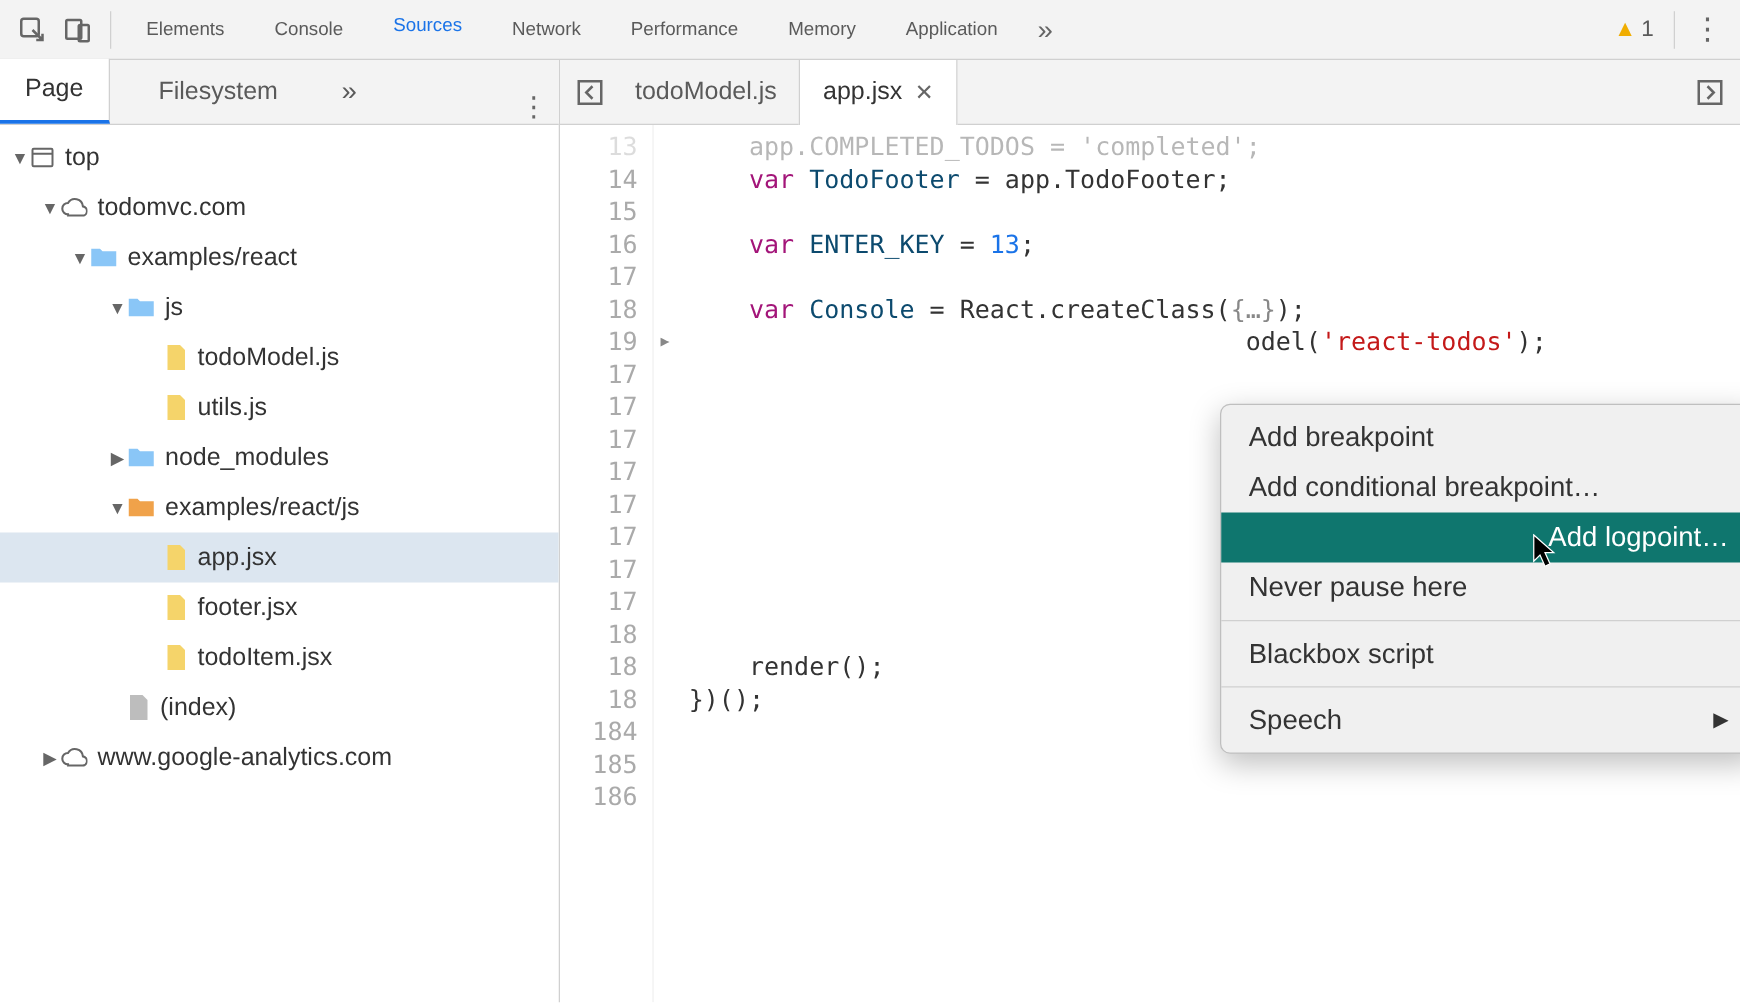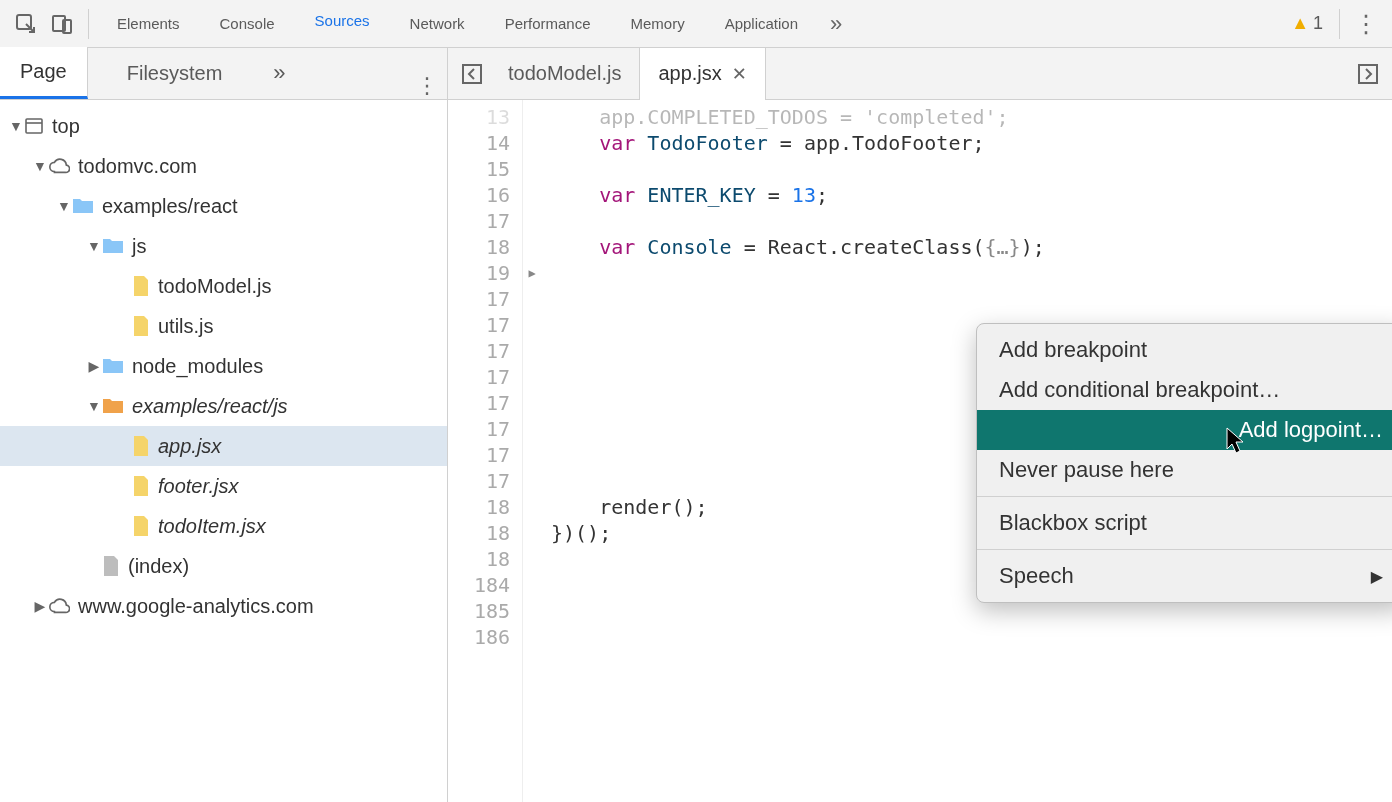--- a/index.html
+++ b/index.html
@@ -26,21 +26,21 @@
 .sidebar-tabs .spacer { flex: 1; }
 .sidebar-tabs .more { width: 40px; display: flex; align-items: center; justify-content: center; font-size: 22px; color: #666; }
 
 .tree { flex: 1; padding: 6px 0; overflow: auto; font-size: 20px; }
 .tree-row { display: flex; align-items: center; height: 40px; cursor: pointer; white-space: nowrap; }
 .tree-row.selected { background: #dce6f0; }
 .tree-row .caret { width: 16px; text-align: center; color: #666; font-size: 14px; }
 .tree-row .caretnone { width: 16px; }
 .tree-row svg, .tree-row .icon { flex-shrink: 0; margin-right: 8px; }
 .tree-row .label { }
-.tree-row .label.italic { font-style: italic; }
+.tree-row .label.italic { }
 .indent0 { padding-left: 8px; }
 .indent1 { padding-left: 32px; }
 .indent2 { padding-left: 56px; }
 .indent3 { padding-left: 86px; }
 .indent4 { padding-left: 116px; }
 
 
 .editor { flex: 1; display: flex; flex-direction: column; position: relative; }
 .editor-tabs { height: 52px; display: flex; align-items: center; border-bottom: 1px solid #d0d0d0; background: #f3f3f3; padding: 0 6px; }
 .editor-tabs .navbtn { width: 36px; height: 36px; display: flex; align-items: center; justify-content: center; color: #666; }
@@ -284,20 +284,21 @@
           <div class="ln"></div>
           <div class="ln"></div>
       </div>
       <div class="code">
         <div class="ln" style="opacity:.35">    <span>app.COMPLETED_TODOS = 'completed';</span></div>
         <div class="ln">    <span class="kw">var</span> <span class="def">TodoFooter</span><span> = app.TodoFooter;</span></div>
         <div class="ln"></div>
         <div class="ln">    <span class="kw">var</span> <span class="def">ENTER_KEY</span><span> = </span><span class="num">13</span><span>;</span></div>
         <div class="ln"></div>
         <div class="ln">    <span class="kw">var</span> <span class="def">Console</span><span> = React.createClass(</span><span class="fold">{…}</span><span>);</span></div>
+        <div class="ln">                                     <span>odel(</span><span class="str">'react-todos'</span><span>);</span></div>
         <div class="ln"></div>
         <div class="ln"></div>
         <div class="ln"></div>
         <div class="ln">                                     <span>odel}</span><span class="cls">/&gt;,</span></div>
         <div class="ln">                                     <span>ntsByClassName(</span><span class="str">'todoapp'</span><span>)[</span><span class="num">0</span><span>]</span></div>
         <div class="ln"></div>
         <div class="ln"></div>
         <div class="ln"></div>
         <div class="ln"></div>
         <div class="ln">    <span>render();</span></div>

